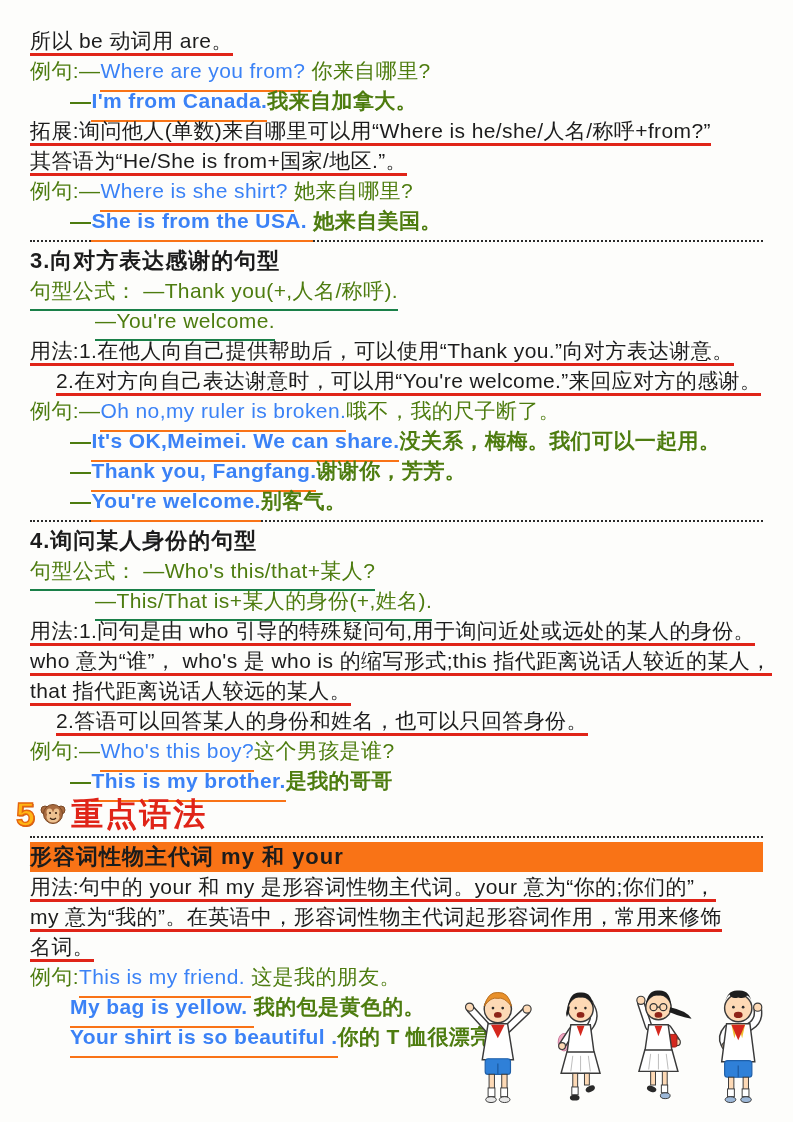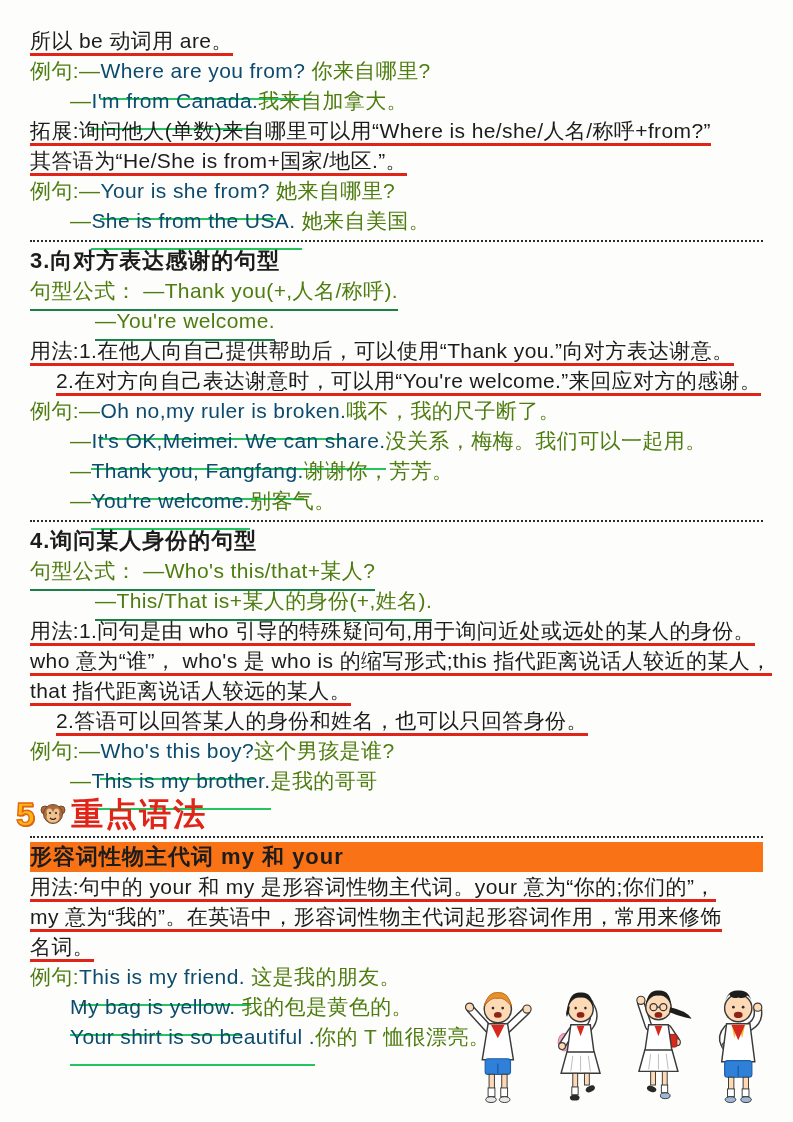--- a/index.html
+++ b/index.html
@@ -11,34 +11,34 @@
     font-family:"Liberation Sans","DejaVu Sans",sans-serif;
     color:#1c1c1c;
     font-size:21px;
     line-height:30px;
     letter-spacing:0.4px;
     overflow:hidden;
     box-sizing:border-box;
     padding:26px 30px 0 30px;
   }
   .ln{white-space:nowrap;}
-  .ind1{padding-left:40px;}
+  .ind1{padding-left:40px;font-weight:bold;}
   .ind15{padding-left:26px;}
   .ind2{padding-left:65px;}
   .heading{font-weight:bold;font-size:22px;letter-spacing:1px;}
   .plain{color:#4d7c0f;}
   .redul{
     color:#1c1c1c;
     border-bottom:3px solid #e02418;
     padding-bottom:1px;
   }
   .blue{
-    color:#0c4a6e;
-    border-bottom:2px solid #22c55e;
-    padding-bottom:16px;
+    color:#3b82f6;
+    border-bottom:2px solid #f97316;
+    padding-bottom:8px;
   }
   .green{
     color:#4d7c0f;
     border-bottom:2px solid #1a8048;
     padding-bottom:7px;
   }
   .divider{
     border-top:2px dotted #2b2b2b;
     margin:4px 0 4px 0;
     height:0;
@@ -81,21 +81,21 @@
   <div class="ln"><span class="redul">所以 be 动词用 are。</span></div>
 
   <div class="ln"><span class="plain">例句:—</span><span class="blue">Where are you from? </span><span class="plain">你来自哪里?</span></div>
 
   <div class="ln ind1"><span class="plain">—</span><span class="blue">I'm from Canada.</span><span class="plain">我来自加拿大。</span></div>
 
   <div class="ln"><span class="redul">拓展:询问他人(单数)来自哪里可以用“Where is he/she/人名/称呼+from?”</span></div>
 
   <div class="ln"><span class="redul">其答语为“He/She is from+国家/地区.”。</span></div>
 
-  <div class="ln"><span class="plain">例句:—</span><span class="blue">Your is she from? </span><span class="plain">她来自哪里?</span></div>
+  <div class="ln"><span class="plain">例句:—</span><span class="blue">Where is she shirt? </span><span class="plain">她来自哪里?</span></div>
 
   <div class="ln ind1"><span class="plain">—</span><span class="blue">She is from the USA. </span><span class="plain">她来自美国。</span></div>
 
   <div class="divider"></div>
 
   <div class="ln heading">3.向对方表达感谢的句型</div>
 
   <div class="ln"><span class="green">句型公式： —Thank you(+,人名/称呼).</span></div>
 
   <div class="ln ind2"><span class="green">—You're welcome.</span></div>

